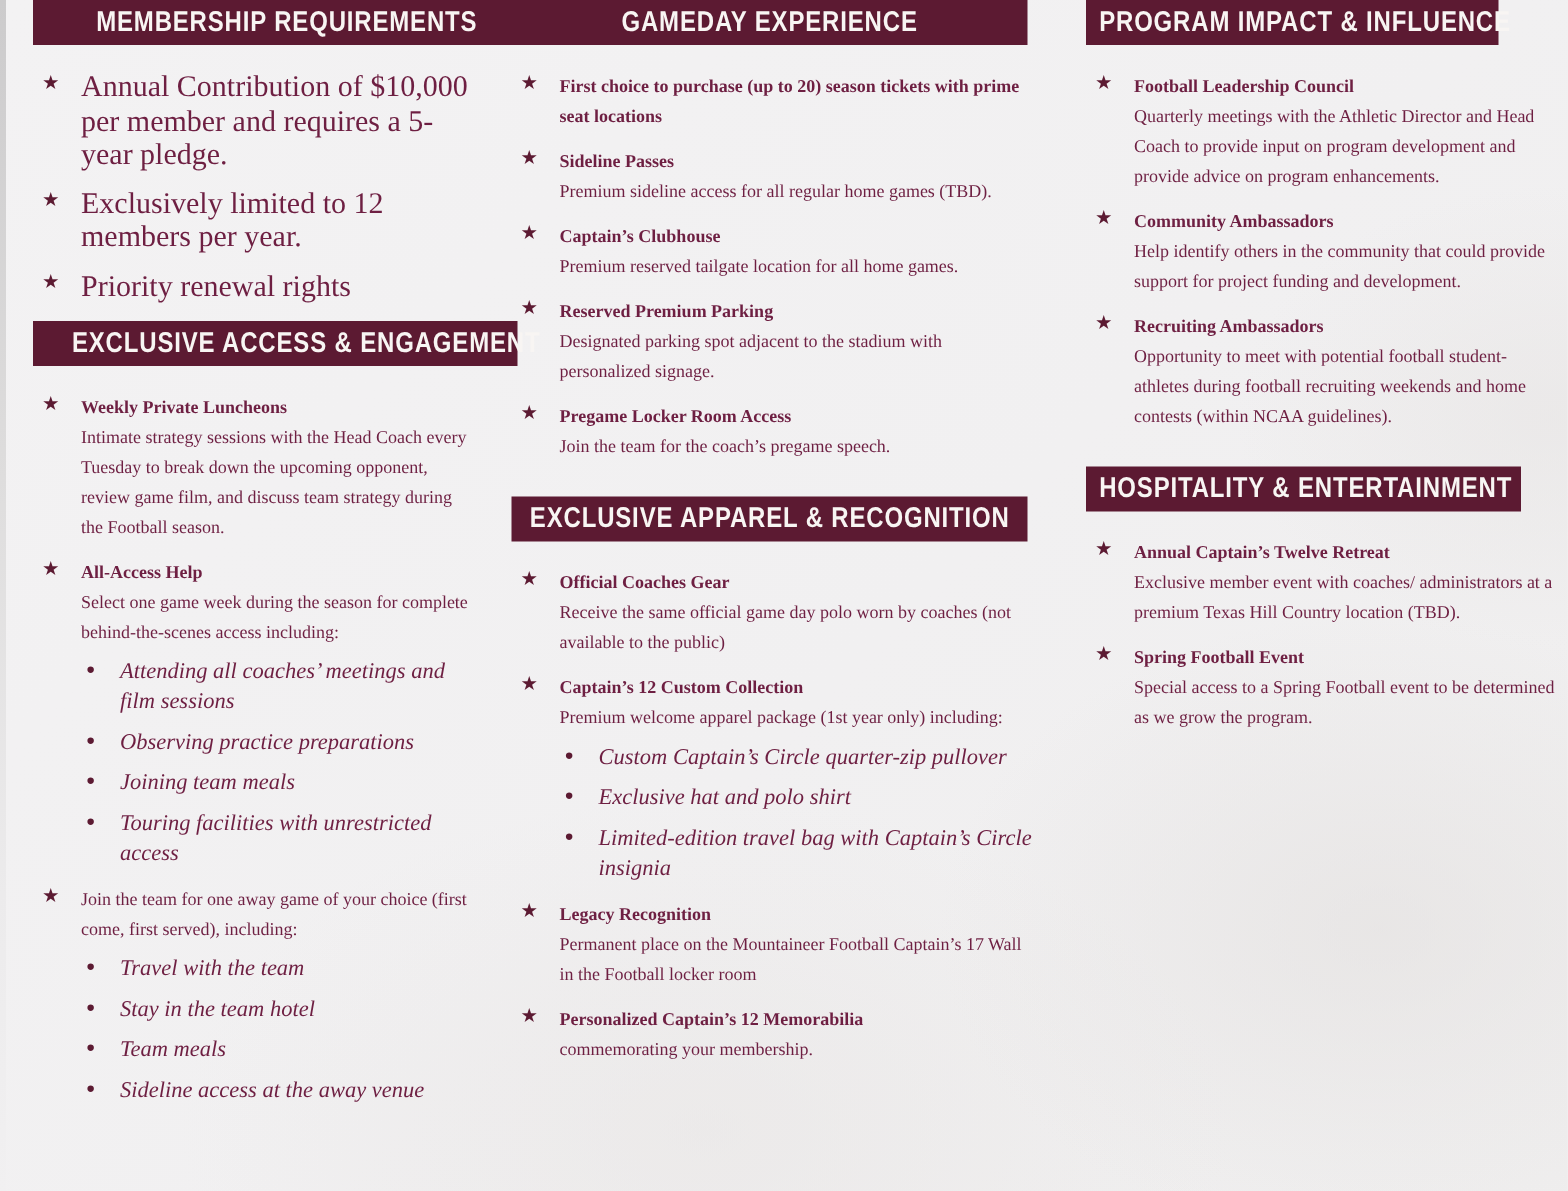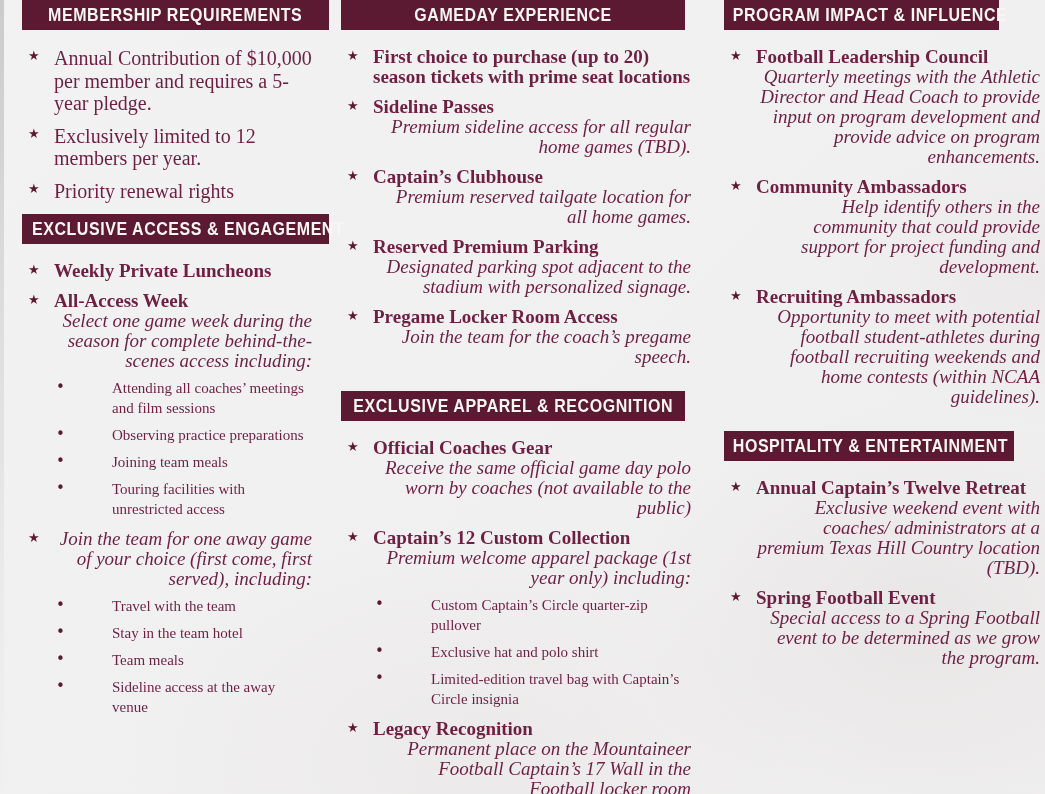--- a/index.html
+++ b/index.html
@@ -27,46 +27,46 @@
 
   .banner{
     background:#5c1a32;height:30px;line-height:30px;text-align:center;
     color:#f8f5f3;font-family:"Liberation Sans", sans-serif;font-weight:700;
     white-space:nowrap;overflow:visible;
   }
   .banner .banner-text{
     display:inline-block;font-size:17px;letter-spacing:.6px;
     transform:scale(.94,1.12);transform-origin:center;
   }
-  .col-left .banner{width:307px;}
+  .col-left .banner{width:307px;padding-left:16px;}
   .col-mid .banner{width:344px;}
   .col-right .banner{width:275px;}
   .col-right .section + .section .banner{width:290px;text-align:right;}
 
   .section + .section{margin-top:24px;}
   .col-left .section + .section{margin-top:12px;}
   .section-body{padding-top:17px;}
 
   .item{position:relative;padding-left:32px;margin-bottom:10px;color:#6e1f42;}
   .star{
     position:absolute;left:6px;top:1px;font-size:13px;color:#5c1a32;
     font-family:"DejaVu Sans", sans-serif;
   }
-  .item-text,.item-title,.item-desc{font-size:19px;line-height:20px;color:#6e1f42;}
+  .item-text,.item-title,.item-desc{font-size:12px;line-height:20px;color:#6e1f42;}
   .item-title{font-weight:700;}
-  .item-desc{font-style:italic;text-align:right;}
+  .item-desc{}
   .col-left .plain .item-text{font-size:20px;line-height:22.5px;}
 
   .sublist{margin-top:7px;}
   .subitem{position:relative;padding-left:26px;margin-bottom:7px;}
   .dot{
     position:absolute;left:2px;top:0;font-size:15px;color:#5c1a32;
     font-family:"DejaVu Sans", sans-serif;
   }
-  .subitem-text{font-size:15px;line-height:20px;color:#6e1f42;display:block;margin-left:32px;}
+  .subitem-text{font-size:15px;line-height:20px;font-style:italic;color:#6e1f42;display:block;}
 </style>
 </head>
 <body>
 
 <div class="page">
   <div class="edge-strip"></div>
   <div class="col col-left">
       <div class="section">
         <div class="banner"><span class="banner-text">MEMBERSHIP REQUIREMENTS</span></div>
         <div class="section-body">
@@ -83,24 +83,25 @@
             <div class="item-text">Priority renewal rights</div>
           </div>
         </div>
       </div>
       <div class="section">
         <div class="banner"><span class="banner-text">EXCLUSIVE ACCESS &amp; ENGAGEMENT</span></div>
         <div class="section-body">
           <div class="item">
             <span class="star">★</span>
             <div class="item-title">Weekly Private Luncheons</div>
-          </div>
-          <div class="item">
-            <span class="star">★</span>
-            <div class="item-title">All-Access Week</div>
+            <div class="item-desc">Intimate strategy sessions with the Head Coach every Tuesday to break down the upcoming opponent, review game film, and discuss team strategy during the Football season.</div>
+          </div>
+          <div class="item">
+            <span class="star">★</span>
+            <div class="item-title">All-Access Help</div>
             <div class="item-desc">Select one game week during the season for complete behind-the-scenes access including:</div>
             <div class="sublist">
               <div class="subitem">
                 <span class="dot">•</span>
                 <span class="subitem-text">Attending all coaches’ meetings and film sessions</span>
               </div>
               <div class="subitem">
                 <span class="dot">•</span>
                 <span class="subitem-text">Observing practice preparations</span>
               </div>
@@ -229,21 +230,21 @@
             <div class="item-desc">Opportunity to meet with potential football student-athletes during football recruiting weekends and home contests (within NCAA guidelines).</div>
           </div>
         </div>
       </div>
       <div class="section">
         <div class="banner"><span class="banner-text">HOSPITALITY &amp; ENTERTAINMENT</span></div>
         <div class="section-body">
           <div class="item">
             <span class="star">★</span>
             <div class="item-title">Annual Captain’s Twelve Retreat</div>
-            <div class="item-desc">Exclusive weekend event with coaches/ administrators at a premium Texas Hill Country location (TBD).</div>
+            <div class="item-desc">Exclusive member event with coaches/ administrators at a premium Texas Hill Country location (TBD).</div>
           </div>
           <div class="item">
             <span class="star">★</span>
             <div class="item-title">Spring Football Event</div>
             <div class="item-desc">Special access to a Spring Football event to be determined as we grow the program.</div>
           </div>
         </div>
       </div>
     </div>
 </div>

